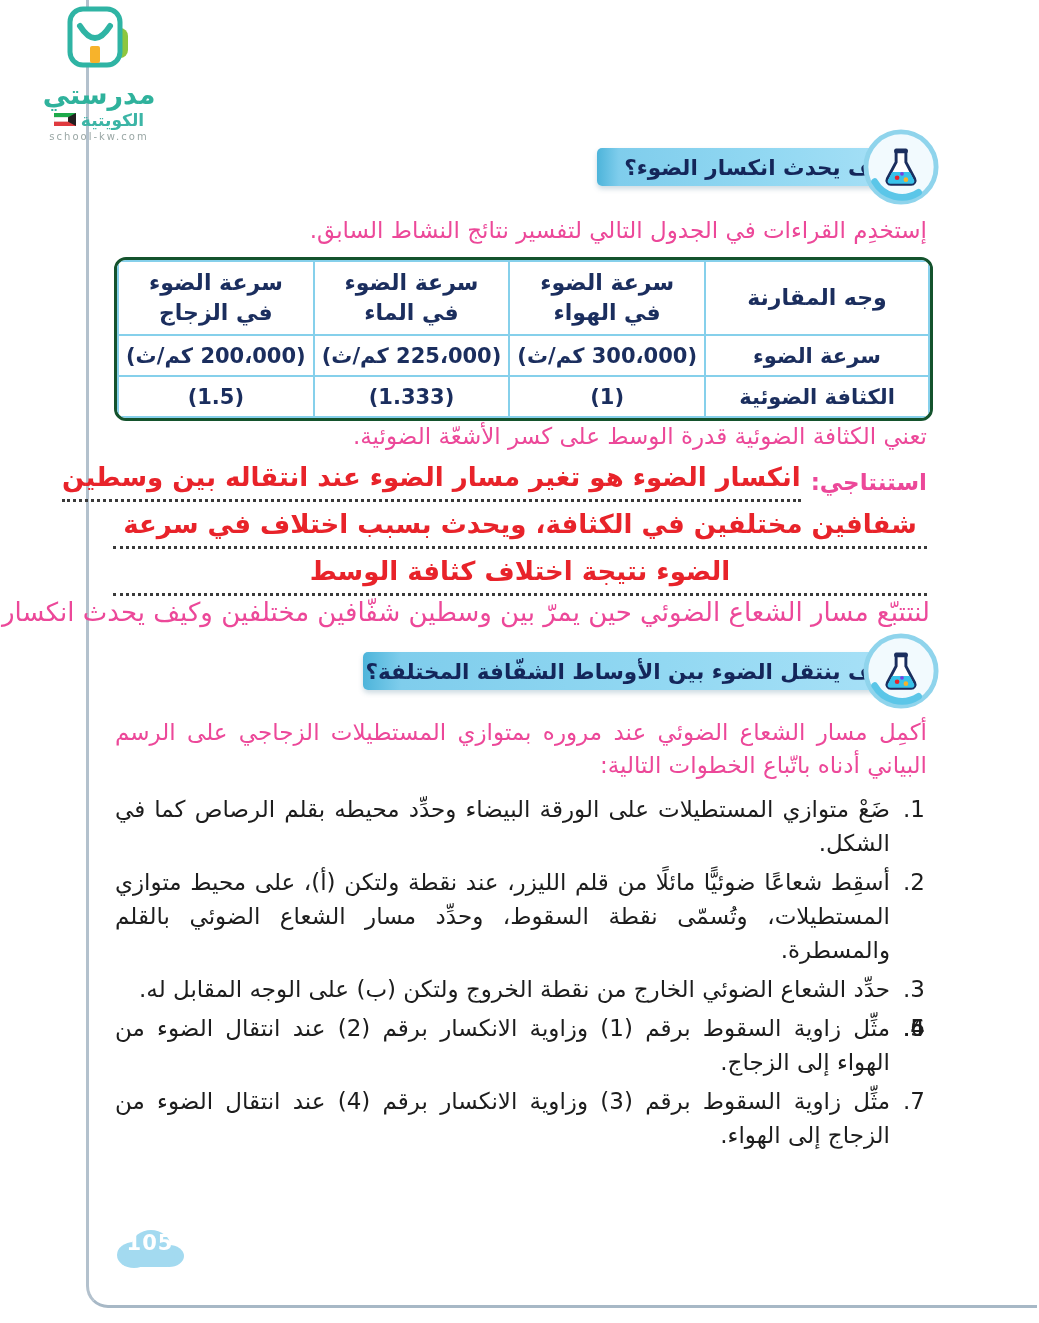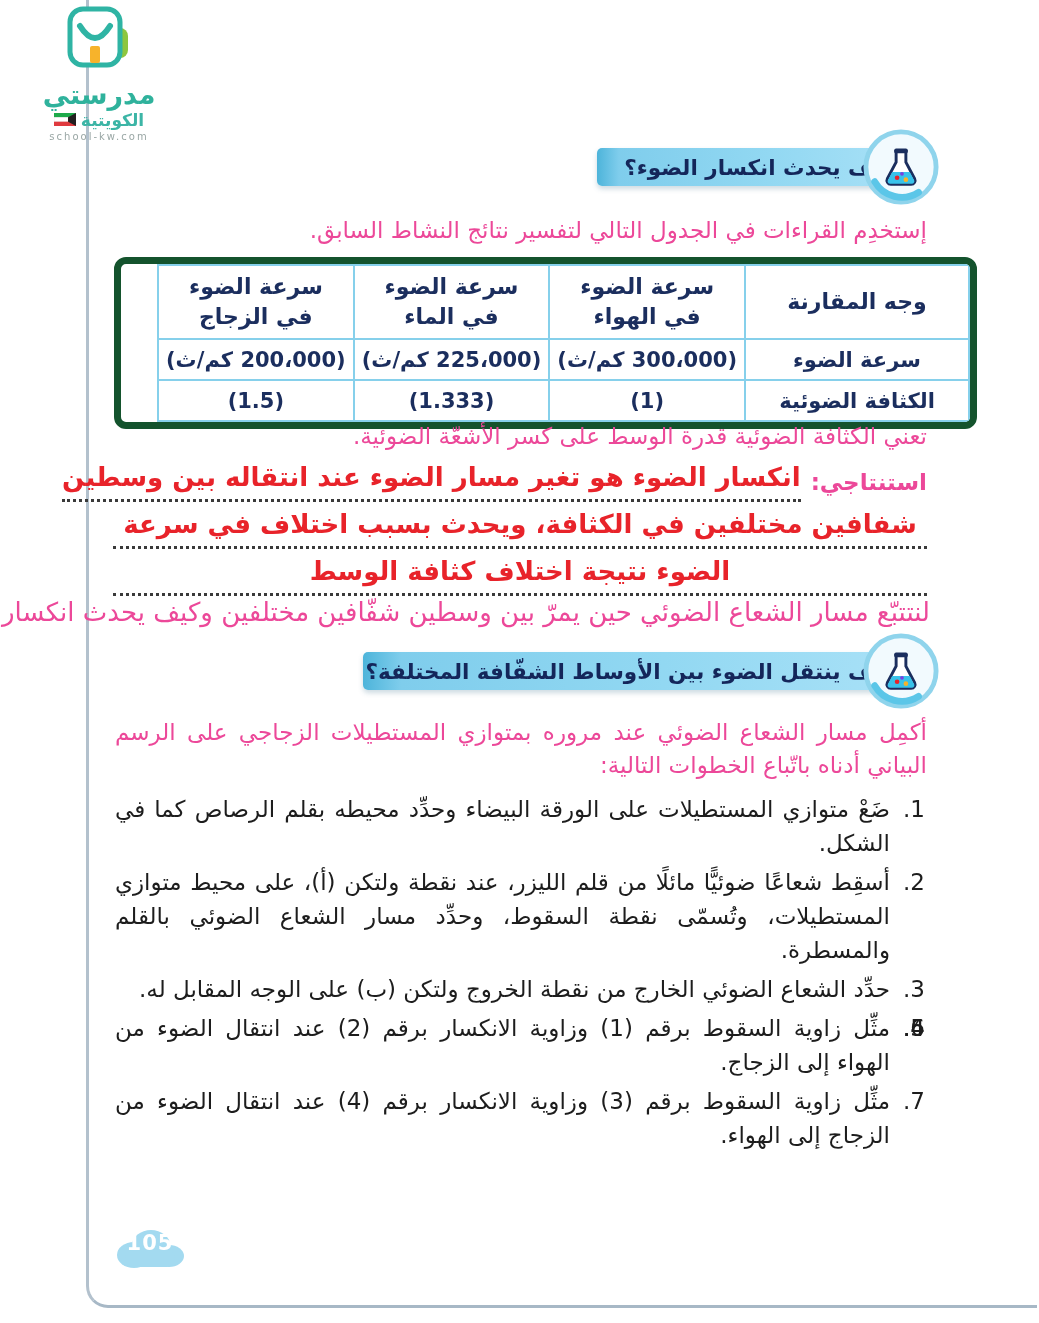--- a/index.html
+++ b/index.html
@@ -36,21 +36,21 @@
 
   
   .par{font-size:23px;line-height:33px;text-align:right;color:#ec4899;}
   .nowrap{white-space:nowrap;}
   .intro1{left:320px;top:214px;width:607px;}
   .note{left:115px;top:420px;width:812px;}
   .followup{left:110px;top:596px;width:820px;font-size:26px;}
   .intro2{left:115px;top:716px;width:812px;text-align:justify;}
 
   
-  .table-wrap{left:114px;top:257px;width:813px;border:7px solid #14532d;border-radius:12px;overflow:hidden;background:#fff;padding-left:36px;}
+  .table-wrap{left:114px;top:257px;width:813px;border:3px solid #14532d;border-radius:12px;overflow:hidden;background:#fff;}
   table{width:100%;border-collapse:collapse;table-layout:fixed;direction:rtl;}
   th,td{border:2px solid #86d0eb;text-align:center;vertical-align:middle;color:#1b2e5e;}
   th{height:68px;font-size:22px;font-weight:bold;padding:2px;}
   th .hl{display:block;line-height:30px;}
   td{height:37px;font-size:21px;font-weight:bold;white-space:nowrap;}
   col.c-cmp{width:224px;}
 
   
   .conclusion{left:113px;top:460px;width:814px;}
   .conc-row{display:flex;direction:rtl;align-items:flex-end;height:42px;}

